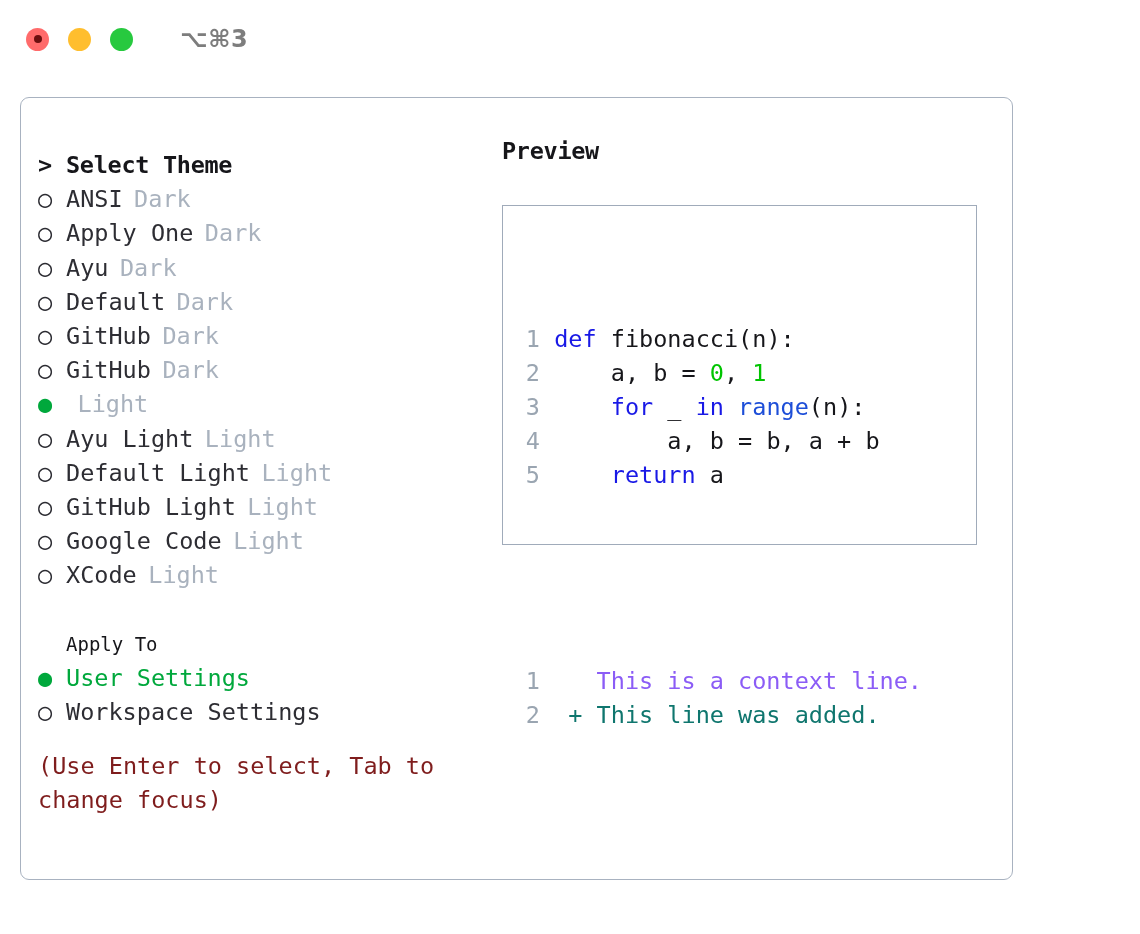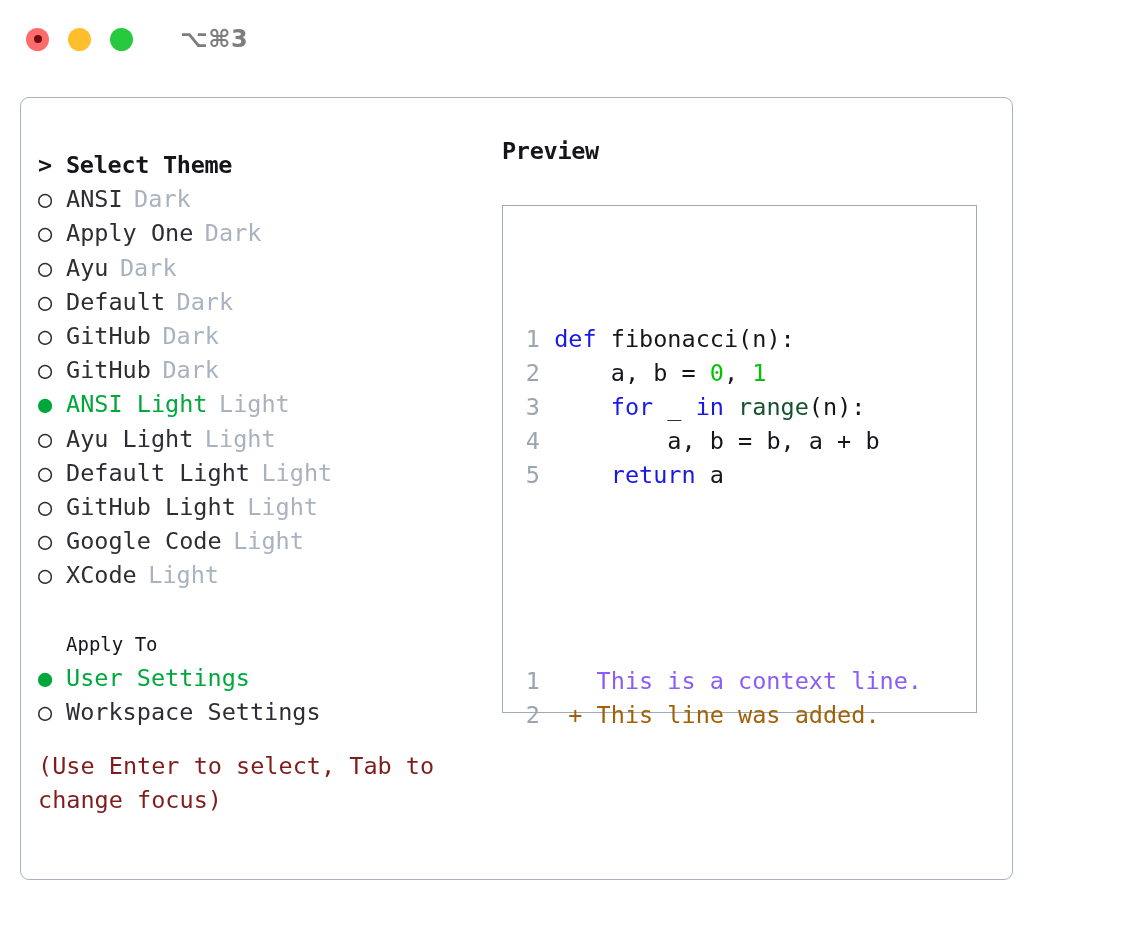--- a/index.html
+++ b/index.html
@@ -147,21 +147,21 @@
     font-size: 23.5px;
     font-weight: 700;
     color: #16161a;
     height: 34.2px;
     line-height: 34px;
     letter-spacing: -0.3px;
   }
   .preview-box {
     margin-top: 37px;
     width: 475px;
-    height: 508px;
+    height: 340px;
     border: 1.6px solid #a0abba;
     box-sizing: border-box;
     background: #ffffff;
     position: relative;
   }
   .code {
     position: absolute;
     left: 13px;
     top: 47px;
     font-size: 23.5px;
@@ -169,27 +169,27 @@
     white-space: pre;
   }
   .code-line { height: 34.2px; white-space: pre; }
   .lineno {
     display: inline-block;
     width: 24px;
     text-align: right;
     color: #9aa5b1;
   }
   .kw   { color: #1919e6; }
-  .fn   { color: #14532d; }
+  .fn   { color: #1d4ed8; }
   .num  { color: #00c400; }
   .id   { color: #16161a; }
   .blank-line { height: 34.2px; }
   .d-ctx { color: #8b5cf6; }
   .d-del { color: #cc0000; }
-  .d-add { color: #a16207; }
+  .d-add { color: #0f766e; }
 </style>
 </head>
 <body>
 
 <div class="screen">
 
   <div class="titlebar">
     <div class="traffic">
       <span class="dot red"></span>
       <span class="dot yellow"></span>
@@ -208,21 +208,21 @@
           <span>Select Theme</span>
         </div>
 
         <div id="theme-list">
             <div class="row"><span class="marker">○</span><span class="theme-name">ANSI</span><span class="gap"></span><span class="theme-kind">Dark</span></div>
             <div class="row"><span class="marker">○</span><span class="theme-name">Apply One</span><span class="gap"></span><span class="theme-kind">Dark</span></div>
             <div class="row"><span class="marker">○</span><span class="theme-name">Ayu</span><span class="gap"></span><span class="theme-kind">Dark</span></div>
             <div class="row"><span class="marker">○</span><span class="theme-name">Default</span><span class="gap"></span><span class="theme-kind">Dark</span></div>
             <div class="row"><span class="marker">○</span><span class="theme-name">GitHub</span><span class="gap"></span><span class="theme-kind">Dark</span></div>
             <div class="row"><span class="marker">○</span><span class="theme-name">GitHub</span><span class="gap"></span><span class="theme-kind">Dark</span></div>
-            <div class="row"><span class="marker sel">●</span><span class="theme-name selected">ANSI Light</span><span class="gap"></span><span class="theme-kind">Light</span></div>
+            <div class="row"><span class="marker sel">●</span><span class="gap"></span><span class="theme-kind">Light</span></div>
             <div class="row"><span class="marker">○</span><span class="theme-name">Ayu Light</span><span class="gap"></span><span class="theme-kind">Light</span></div>
             <div class="row"><span class="marker">○</span><span class="theme-name">Default Light</span><span class="gap"></span><span class="theme-kind">Light</span></div>
             <div class="row"><span class="marker">○</span><span class="theme-name">GitHub Light</span><span class="gap"></span><span class="theme-kind">Light</span></div>
             <div class="row"><span class="marker">○</span><span class="theme-name">Google Code</span><span class="gap"></span><span class="theme-kind">Light</span></div>
             <div class="row"><span class="marker">○</span><span class="theme-name">XCode</span><span class="gap"></span><span class="theme-kind">Light</span></div>
           </div>
 
         <div class="spacer-row"></div>
 
         <div class="section-label">Apply To</div>

